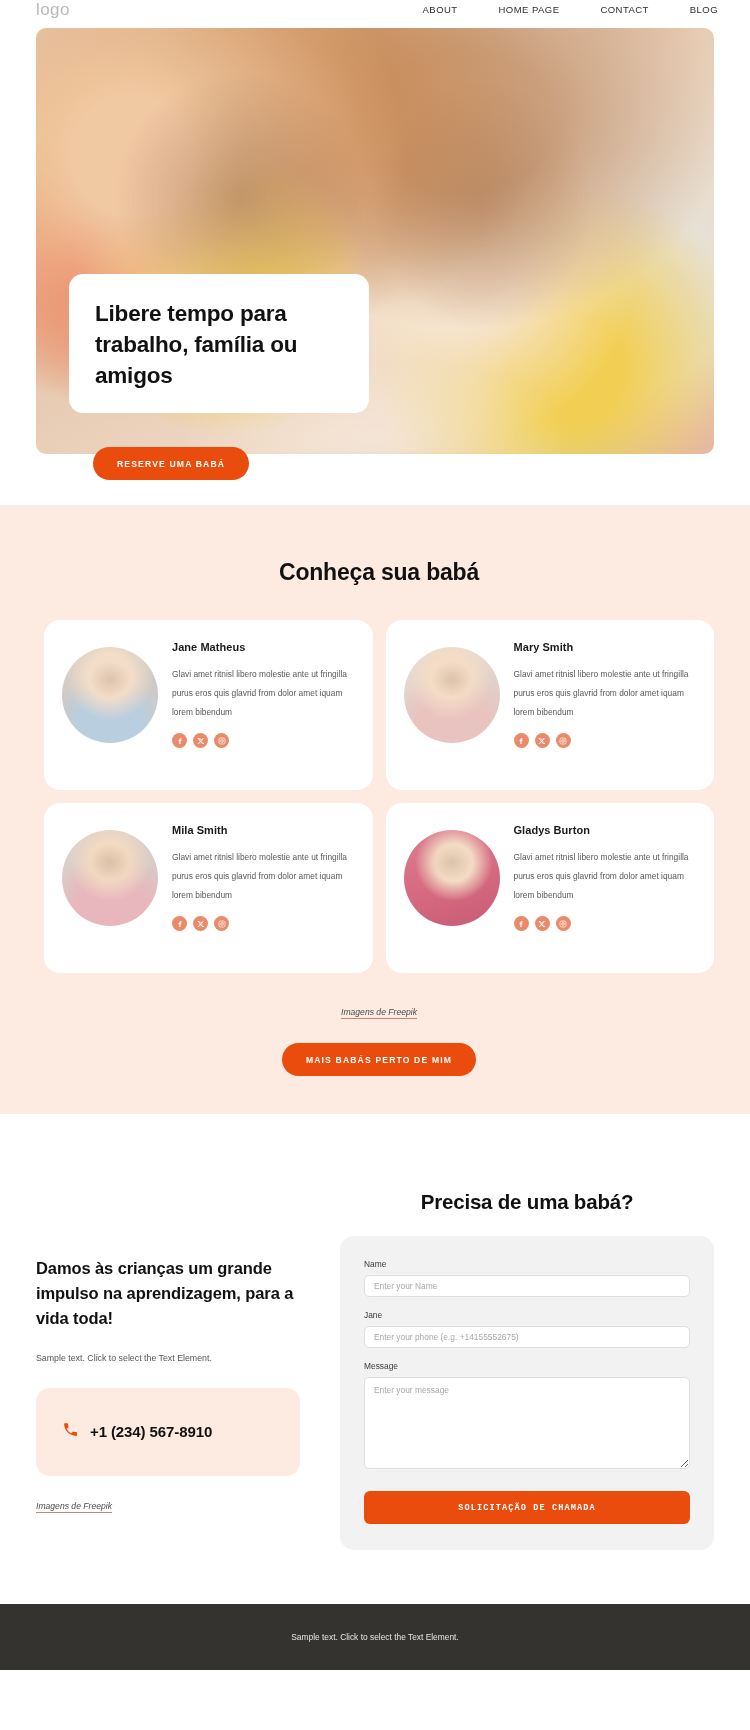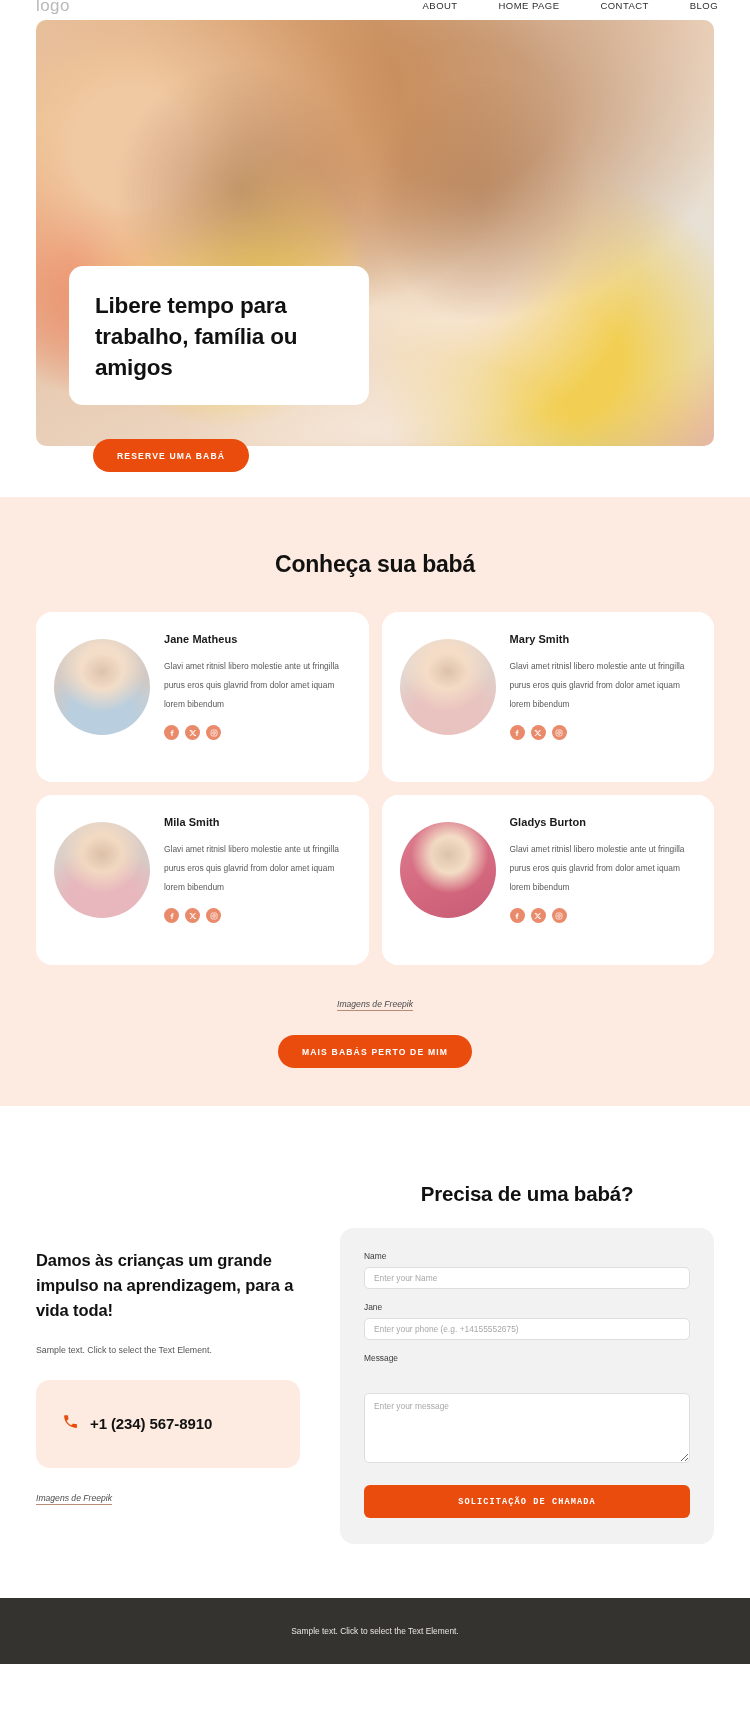--- a/index.html
+++ b/index.html
@@ -5,21 +5,21 @@
   * { box-sizing: border-box; margin: 0; padding: 0; }
   html, body {
     width: 750px;
     background: #ffffff;
     font-family: "Liberation Sans", sans-serif;
   }
   body { width: 750px; overflow-x: hidden; }
 
   
   .header {
-    height: 20px;
+    height: 28px;
     background: #ffffff;
     display: flex;
     align-items: center;
     justify-content: space-between;
     padding: 0 32px 9px 36px;
   }
   .logo {
     font-size: 17px;
     color: #b9b9b9;
     letter-spacing: .4px;
@@ -110,21 +110,21 @@
     font-weight: 700;
     letter-spacing: 1.15px;
     text-transform: uppercase;
     cursor: pointer;
     font-family: "Liberation Sans", sans-serif;
   }
 
   
   .nannies {
     background: #fdeae1;
-    padding: 54px 0 38px 0;
+    padding: 54px 0 38px 8px;
     margin-top: 51px;
   }
   .section-title {
     text-align: center;
     font-size: 23px;
     font-weight: 700;
     color: #111111;
     letter-spacing: -.2px;
     margin-bottom: 34px;
   }
@@ -289,21 +289,21 @@
     border-radius: 5px;
     background: #ffffff;
     font-size: 8.4px;
     color: #333;
     font-family: "Liberation Sans", sans-serif;
     padding: 7px 9px;
     outline: none;
   }
   .field input::placeholder, .field textarea::placeholder { color: #a8a8a8; }
   .field input { height: 22px; }
-  .field textarea { height: 70px; resize: vertical; line-height: 1.4; margin-top: 24px; }
+  .field textarea { height: 92px; resize: vertical; line-height: 1.4; }
   .submit-btn {
     width: 100%;
     height: 33px;
     background: #ea4c0d;
     color: #ffffff;
     border: none;
     border-radius: 6px;
     font-size: 8.6px;
     font-weight: 700;
     letter-spacing: 1.1px;

